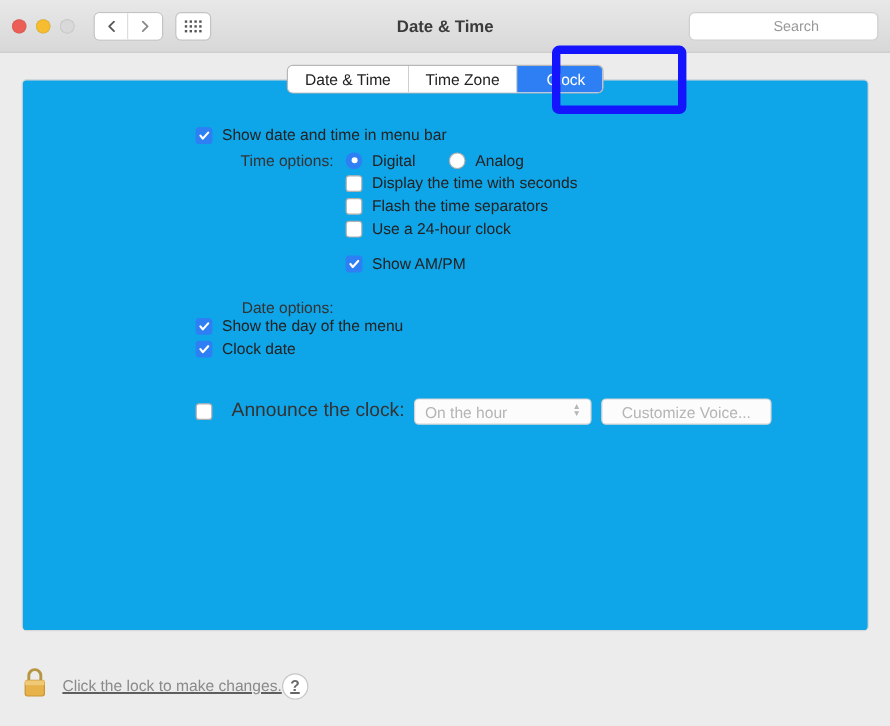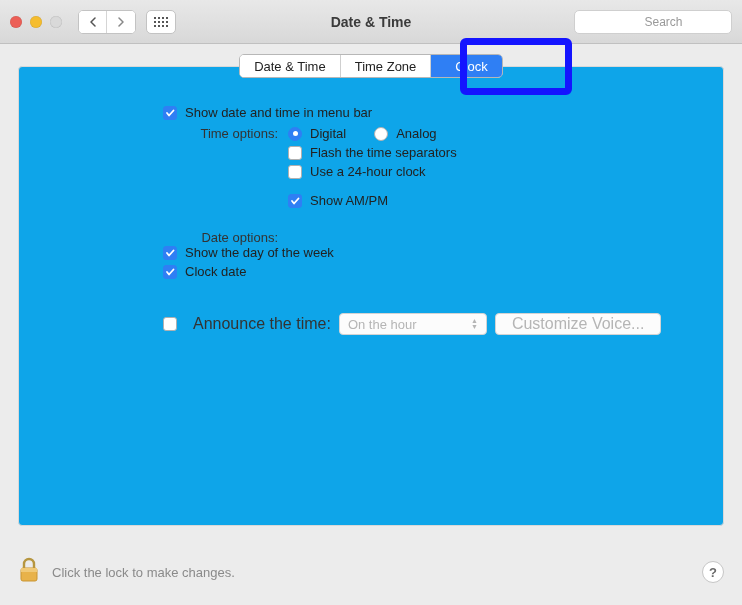--- a/index.html
+++ b/index.html
@@ -258,34 +258,35 @@
       font-size: 7px;
       line-height: 6px;
       color: #b5b5b5;
     }
     .btn {
       height: 22px;
       border: 1px solid #d3d3d3;
       border-radius: 4px;
       background: #fcfcfc;
       color: #b5b5b5;
-      font-size: 16px;
+      font-size: 13px;
       padding: 0 16px;
       display: inline-flex;
       align-items: center;
     }
 
     .footer {
       position: absolute;
       left: 18px;
       right: 18px;
       bottom: 18px;
       display: flex;
       align-items: center;
-      justify-content: space-between;
+      justify-content: flex-start;
+      text-decoration: underline;
     }
     .lock-group {
       display: flex;
       align-items: center;
       gap: 12px;
     }
     .lock-icon svg { width: 22px; height: 26px; }
     .footer-text { color: #8a8a8a; font-size: 13px; }
     .help-btn {
       width: 22px;
@@ -381,20 +382,24 @@
               <span class="radio checked"></span>
               <span>Digital</span>
             </div>
             <div class="row" style="margin:0">
               <span class="radio"></span>
               <span>Analog</span>
             </div>
           </div>
           <div class="row" style="margin:0">
             <span class="checkbox"></span>
+            <span>Display the time with seconds</span>
+          </div>
+          <div class="row" style="margin:0">
+            <span class="checkbox"></span>
             <span>Flash the time separators</span>
           </div>
           <div class="row" style="margin:0">
             <span class="checkbox"></span>
             <span>Use a 24-hour clock</span>
           </div>
           <div class="row" style="margin:10px 0 0 0">
             <span class="checkbox checked">
               <svg width="10" height="10" viewBox="0 0 10 10">
                   <path d="M2 5 L4 7.5 L8.5 2.5" stroke="currentColor" stroke-width="1.8" fill="none" stroke-linecap="round" stroke-linejoin="round"></path>
@@ -407,36 +412,36 @@
 
       <div class="row top-gap2" style="align-items:flex-start;margin-left:104px">
         <div class="section-label">Date options:</div>
         <div class="opts-col">
           <div class="row" style="margin:0">
             <span class="checkbox checked">
               <svg width="10" height="10" viewBox="0 0 10 10">
                   <path d="M2 5 L4 7.5 L8.5 2.5" stroke="currentColor" stroke-width="1.8" fill="none" stroke-linecap="round" stroke-linejoin="round"></path>
                 </svg>
             </span>
-            <span>Show the day of the week</span>
+            <span>Show the day of the menu</span>
           </div>
           <div class="row" style="margin:0">
             <span class="checkbox checked">
               <svg width="10" height="10" viewBox="0 0 10 10">
                   <path d="M2 5 L4 7.5 L8.5 2.5" stroke="currentColor" stroke-width="1.8" fill="none" stroke-linecap="round" stroke-linejoin="round"></path>
                 </svg>
             </span>
             <span>Clock date</span>
           </div>
         </div>
       </div>
 
       <div class="announce-row indent">
         <span class="checkbox"></span>
-        <span class="disabled" style="color:#333">Announce the time:</span>
+        <span class="disabled" style="color:#333">Announce the clock:</span>
         <div class="select disabled">
           <span>On the hour</span>
           <span class="stepper-arrows">
             <span>▲</span>
               <span>▼</span>
           </span>
         </div>
         <div class="btn disabled">Customize Voice...</div>
       </div>
 

